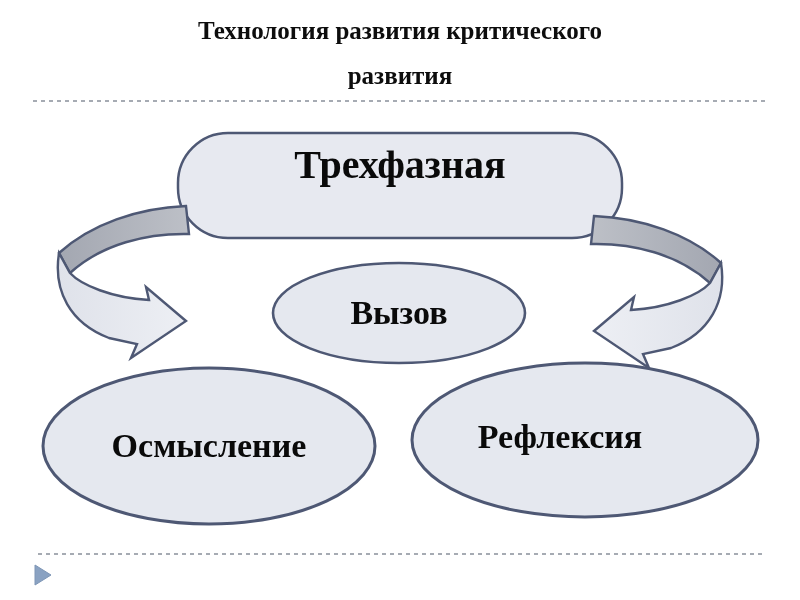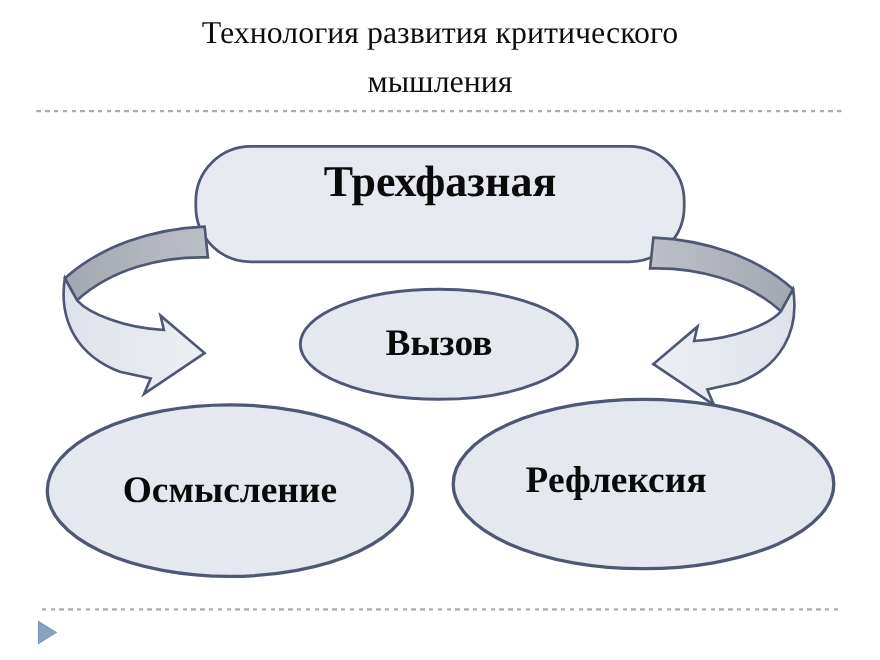--- a/index.html
+++ b/index.html
@@ -17,23 +17,23 @@
     height: 600px;
     background: #ffffff;
   }
   .slide-title {
     position: absolute;
     top: 8px;
     left: 0;
     width: 800px;
     margin: 0;
     text-align: center;
-    font-size: 29px;
+    font-size: 25px;
     line-height: 45px;
-    font-weight: normal;
+    font-weight: bold;
     color: #0d0d0d;
     letter-spacing: 0px;
   }
   .rule {
     position: absolute;
     height: 2px;
     background-image: repeating-linear-gradient(90deg, #a6abb3 0 4px, transparent 4px 8px);
   }
   .rule-top { left: 33px; top: 100px; width: 732px; }
   .rule-bottom { left: 38px; top: 553px; width: 724px; }
@@ -77,21 +77,21 @@
     width: 296px;
     font-size: 34px;
     line-height: 40px;
   }
 </style>
 </head>
 <body>
 
 <div class="slide">
 
-  <h1 class="slide-title"><span>Технология развития критического</span><br><span>мышления</span></h1>
+  <h1 class="slide-title"><span>Технология развития критического</span><br><span>развития</span></h1>
 
   <div class="rule rule-top"></div>
 
   <svg class="diagram" viewBox="0 0 800 600">
     <defs>
       <linearGradient id="bandGrad" gradientUnits="userSpaceOnUse" x1="59" y1="0" x2="190" y2="0">
         <stop offset="0" stop-color="#a3a7b1"></stop>
         <stop offset="1" stop-color="#bdc0c7"></stop>
       </linearGradient>
       <linearGradient id="ribbonGrad" gradientUnits="userSpaceOnUse" x1="59" y1="0" x2="186" y2="0">

